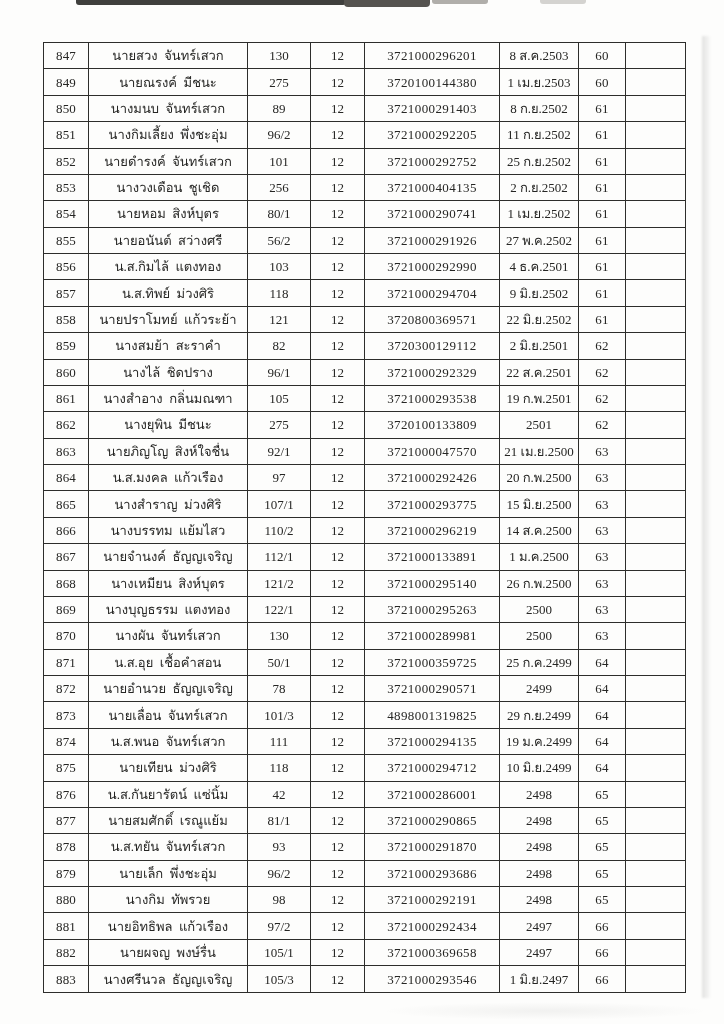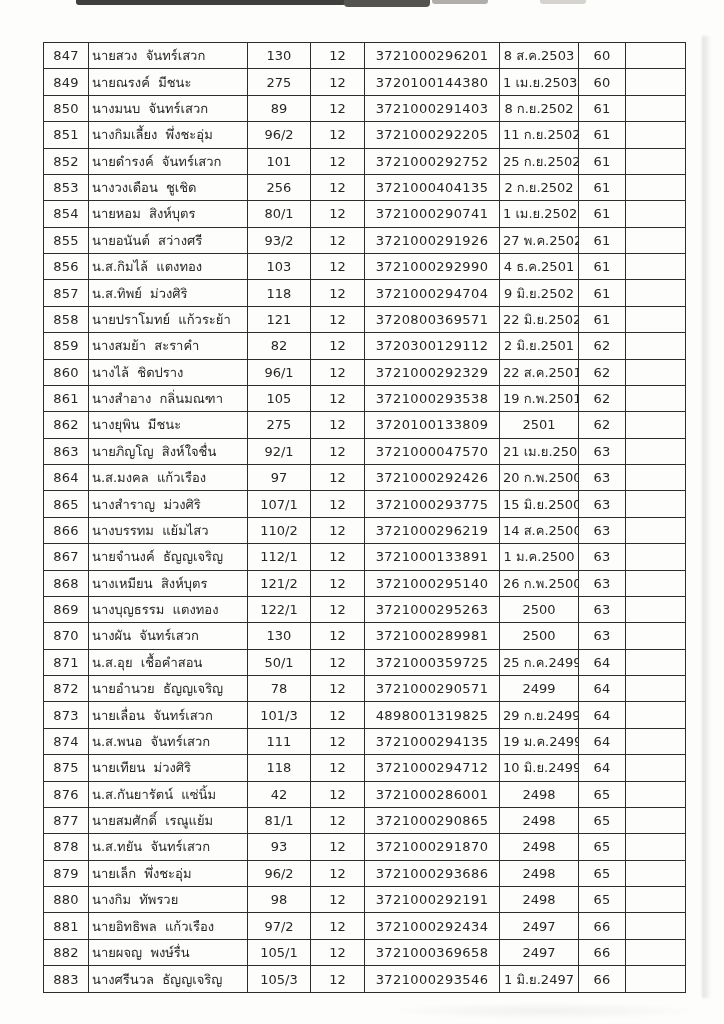--- a/index.html
+++ b/index.html
@@ -30,23 +30,23 @@
     border: 1.5px solid #2d2d2b;
     font-size: 13px;
     line-height: 1;
     color: #262624;
     text-align: center;
     vertical-align: middle;
     padding: 0 3px;
     overflow: hidden;
     white-space: pre;
   }
-  table.scan-table tr { height: 25.7px; }
+  table.scan-table tr { height: 25.7px; font-family: Liberation Serif, serif; }
   table.scan-table td.col-name {
-    text-align: left;
+    text-align: center;
   }
   table.scan-table td.col-national_id { letter-spacing: 0.4px; margin-top: 32px; }
   table.scan-table td.col-no,
   table.scan-table td.col-age { letter-spacing: 0.2px; }
   
   .smudge { position: absolute; }
   .smudge-1 {
     left: 76px; top: 0; width: 270px; height: 5px;
     background: #3f3f3d; border-radius: 0 0 3px 3px;
     filter: blur(0.4px);
@@ -162,21 +162,21 @@
           <td class="col-house_no">80/1</td>
           <td class="col-moo">12</td>
           <td class="col-national_id">3721000290741</td>
           <td class="col-birth_date">1 เม.ย.2502</td>
           <td class="col-age">61</td>
           <td class="col-note"></td>
         </tr>
         <tr>
           <td class="col-no">855</td>
           <td class="col-name">นายอนันต์  สว่างศรี</td>
-          <td class="col-house_no">93/2</td>
+          <td class="col-house_no">56/2</td>
           <td class="col-moo">12</td>
           <td class="col-national_id">3721000291926</td>
           <td class="col-birth_date">27 พ.ค.2502</td>
           <td class="col-age">61</td>
           <td class="col-note"></td>
         </tr>
         <tr>
           <td class="col-no">856</td>
           <td class="col-name">น.ส.กิมไล้  แตงทอง</td>
           <td class="col-house_no">103</td>

